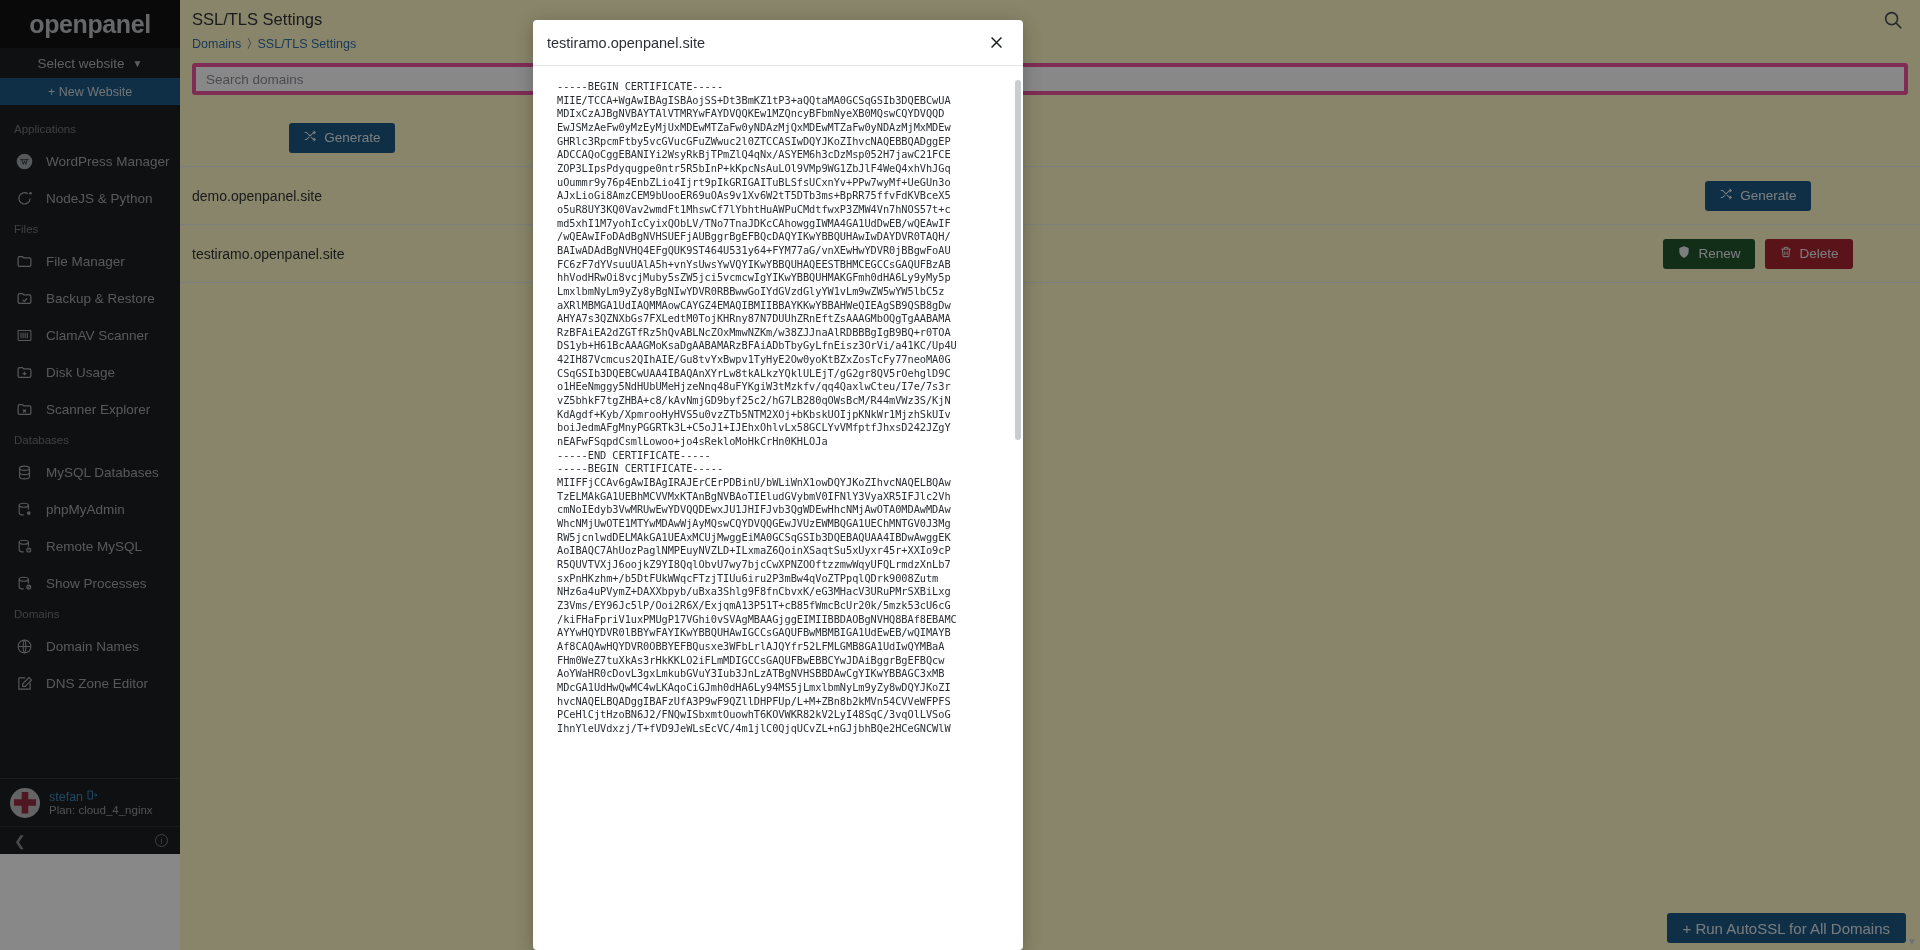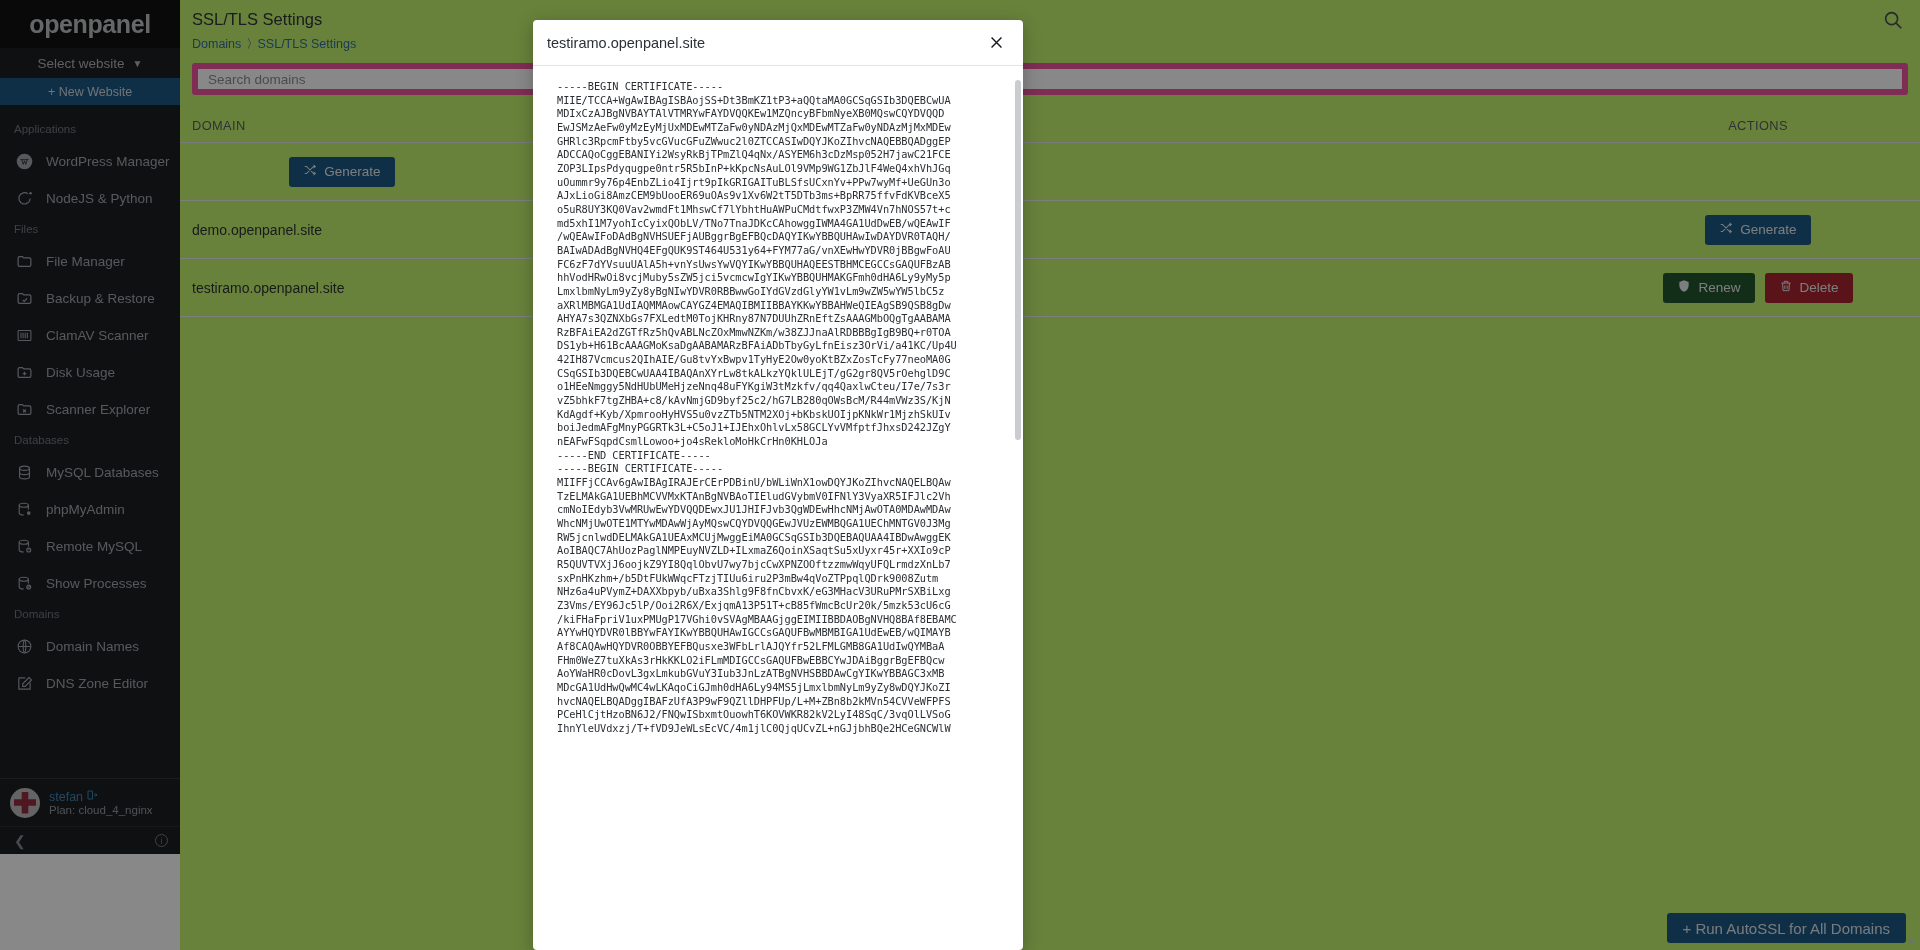--- a/index.html
+++ b/index.html
@@ -82,32 +82,32 @@
   .info-dot {
     position: absolute; right: 12px; width: 13px; height: 13px;
     border-radius: 50%; border: 1.3px solid #6d7278; color: #6d7278;
     font-size: 9px; display: flex; align-items: center; justify-content: center;
   }
 
   
   .main {
     position: absolute; left: 180px; top: 0;
     width: 1740px; height: 950px;
-    background: #bef264;
+    background: #fef9c3;
   }
   .page-head { padding: 10px 0 0 12px; }
   .page-title { font-size: 16.5px; color: #23272b; font-weight: 400; }
   .breadcrumb { margin-top: 7px; font-size: 12.5px; color: #2563a0; display: flex; gap: 6px; align-items: center;}
   .breadcrumb .sep { color: #7b8086; }
   .bc-link { color: #2563a0; text-decoration: none; }
 
   .search-wrap { padding: 12px 12px 0 12px; }
   .search-input {
     width: 1716px; height: 32px;
-    border: 6px solid #ec4899; border-radius: 3px;
+    border: 4px solid #ec4899; border-radius: 3px;
     padding: 0 10px; font-size: 13.5px; color: #5c6168;
     font-family: "Liberation Sans", sans-serif;
     background: #fff; outline: none;
   }
   .search-input::placeholder { color: #80858c; }
 
   .table { margin-top: 14px; width: 1740px; }
   .t-head {
     display: flex; align-items: center;
     height: 34px; border-bottom: 1px solid #e0e2e5;
@@ -394,24 +394,20 @@
           <circle cx="10.5" cy="10.5" r="6.5"></circle>
           <path d="M15.5 15.5L21 21"></path>
         </svg>
     </div>
 
     <div class="search-wrap">
       <input class="search-input" type="text" placeholder="Search domains" style="">
     </div>
 
     <div class="table">
-      <div class="t-head">
-        <div class="th domain">DOMAIN</div>
-        <div class="th actions">ACTIONS</div>
-      </div>
 
       <div class="t-row">
         <div class="td-actions">
           <button class="btn btn-generate">
             <span>
               <svg viewBox="0 0 24 24" fill="none" stroke="currentColor" stroke-width="1.8">
                   <path d="M3 6h3l12 12h3M3 18h3l12-12h3"></path>
                   <path d="M18 3l3 3-3 3M18 15l3 3-3 3"></path>
                 </svg>
             </span>

